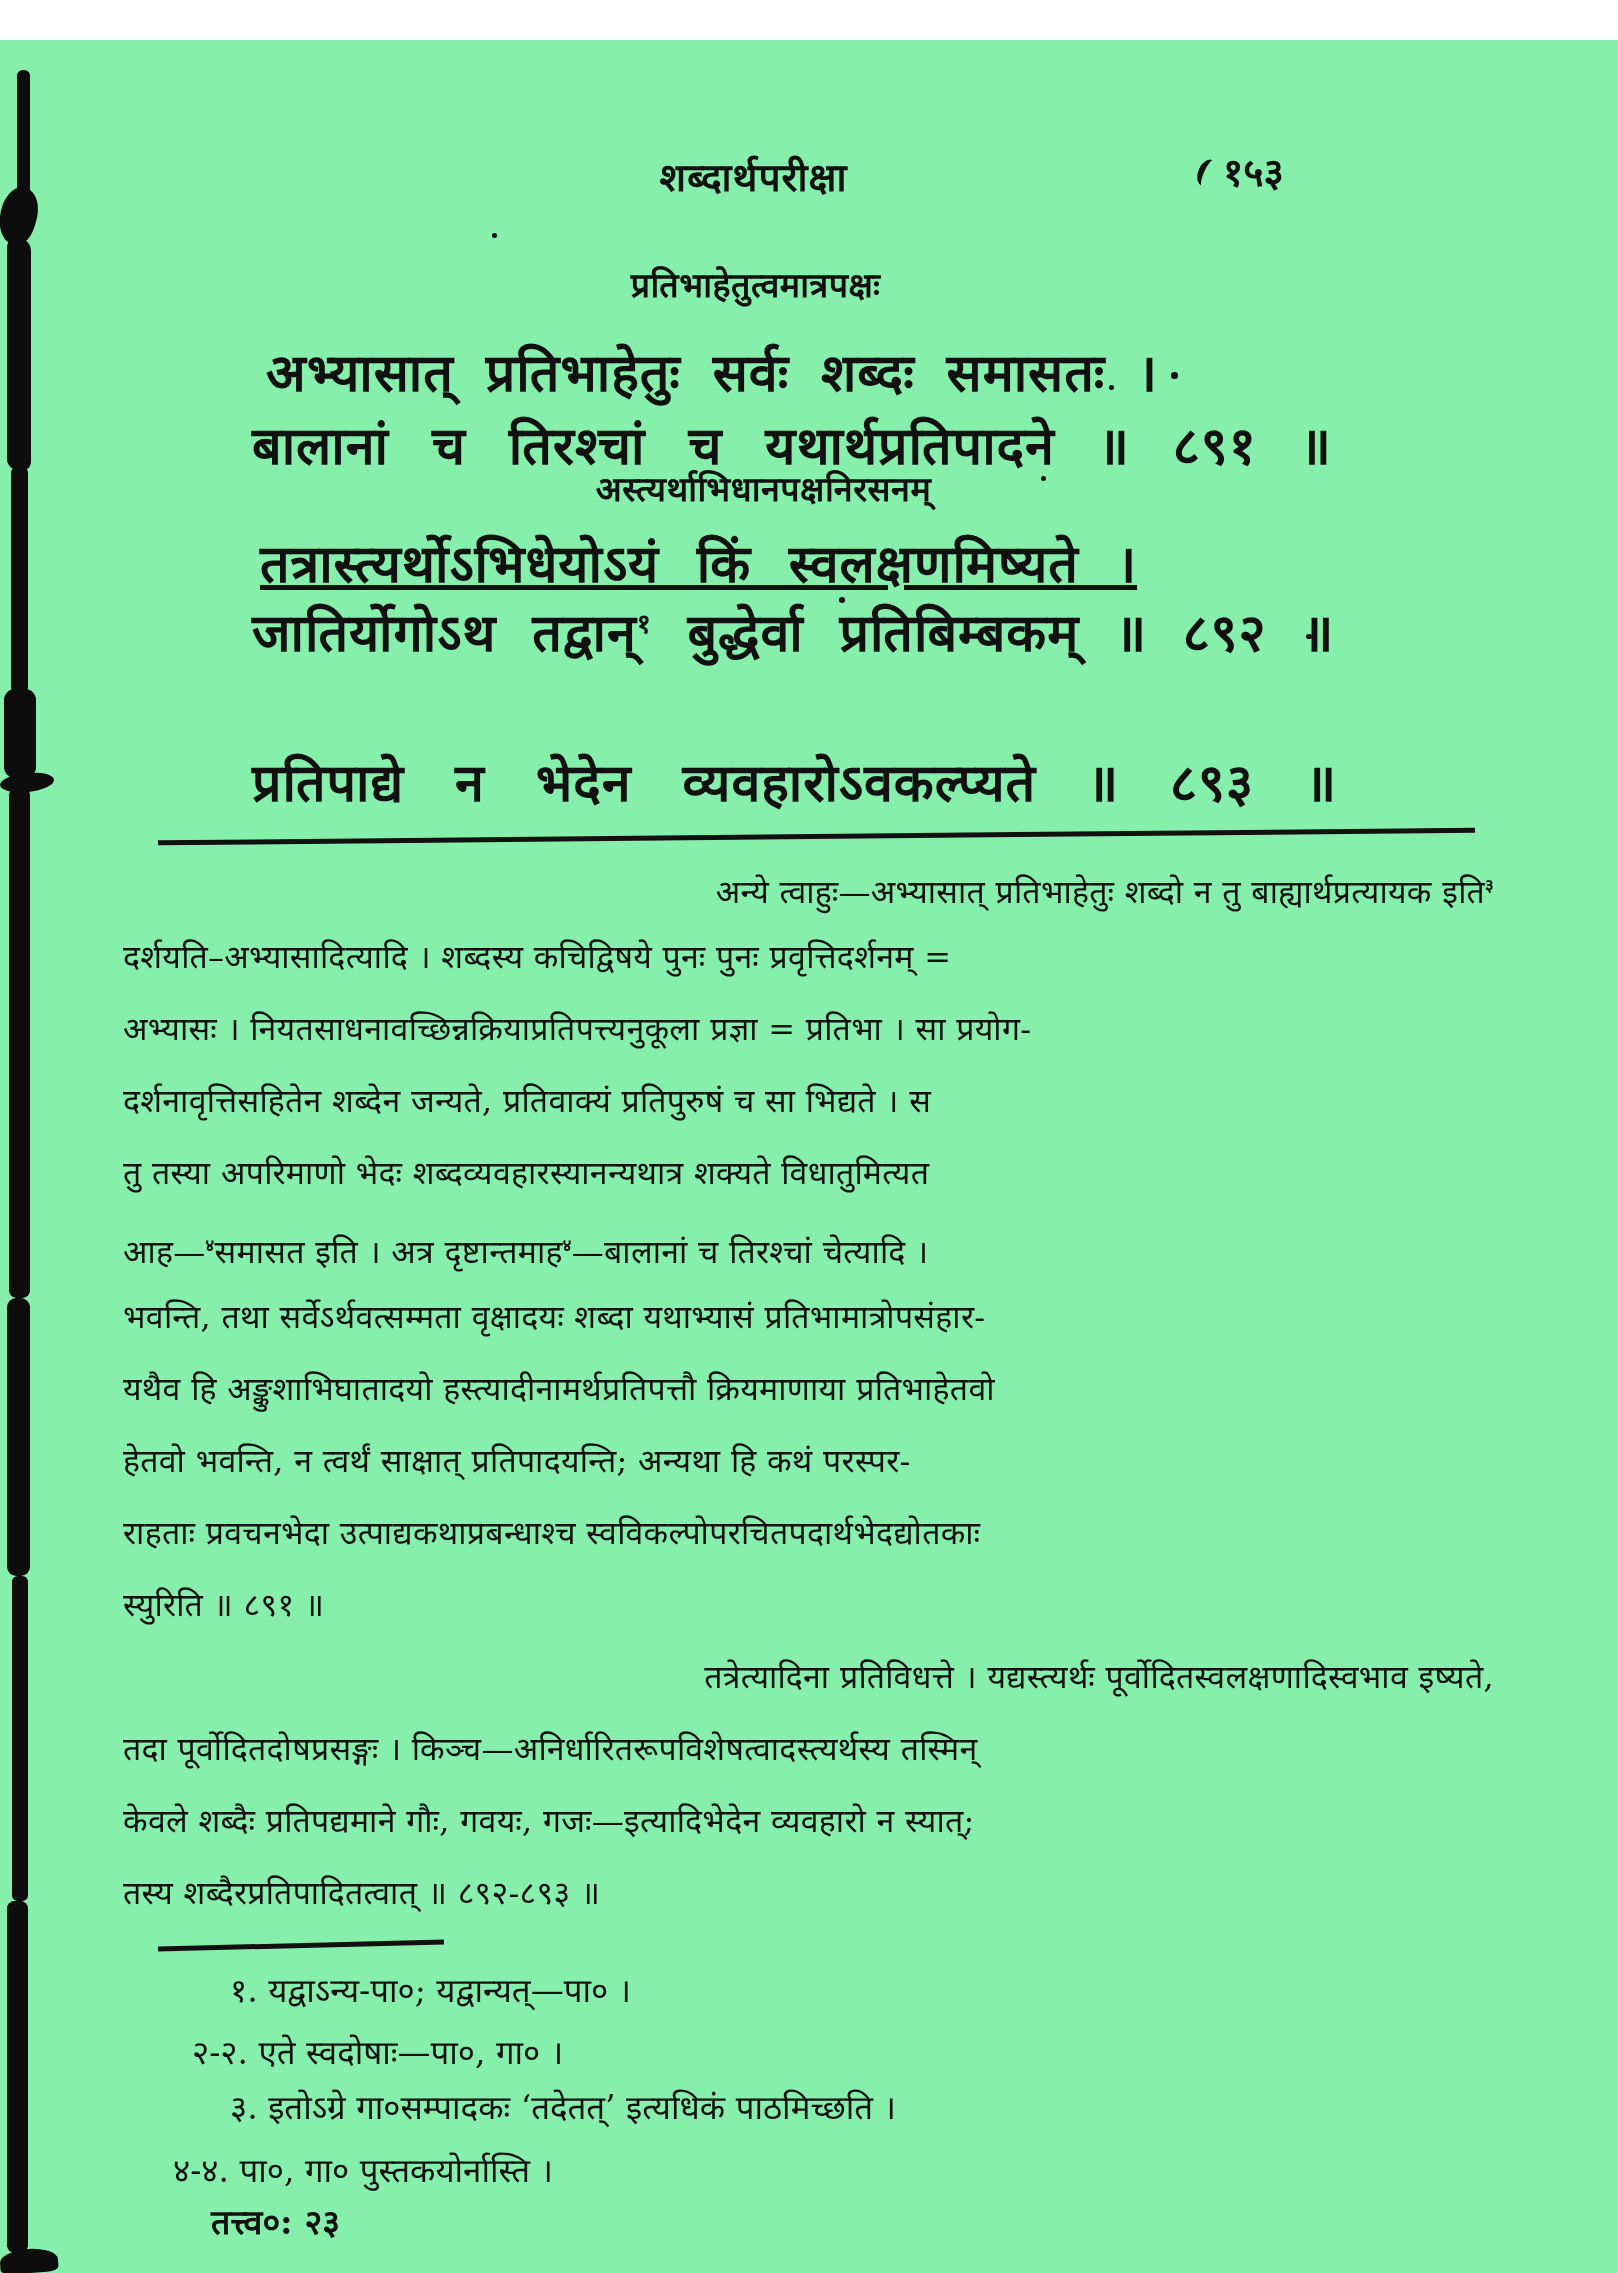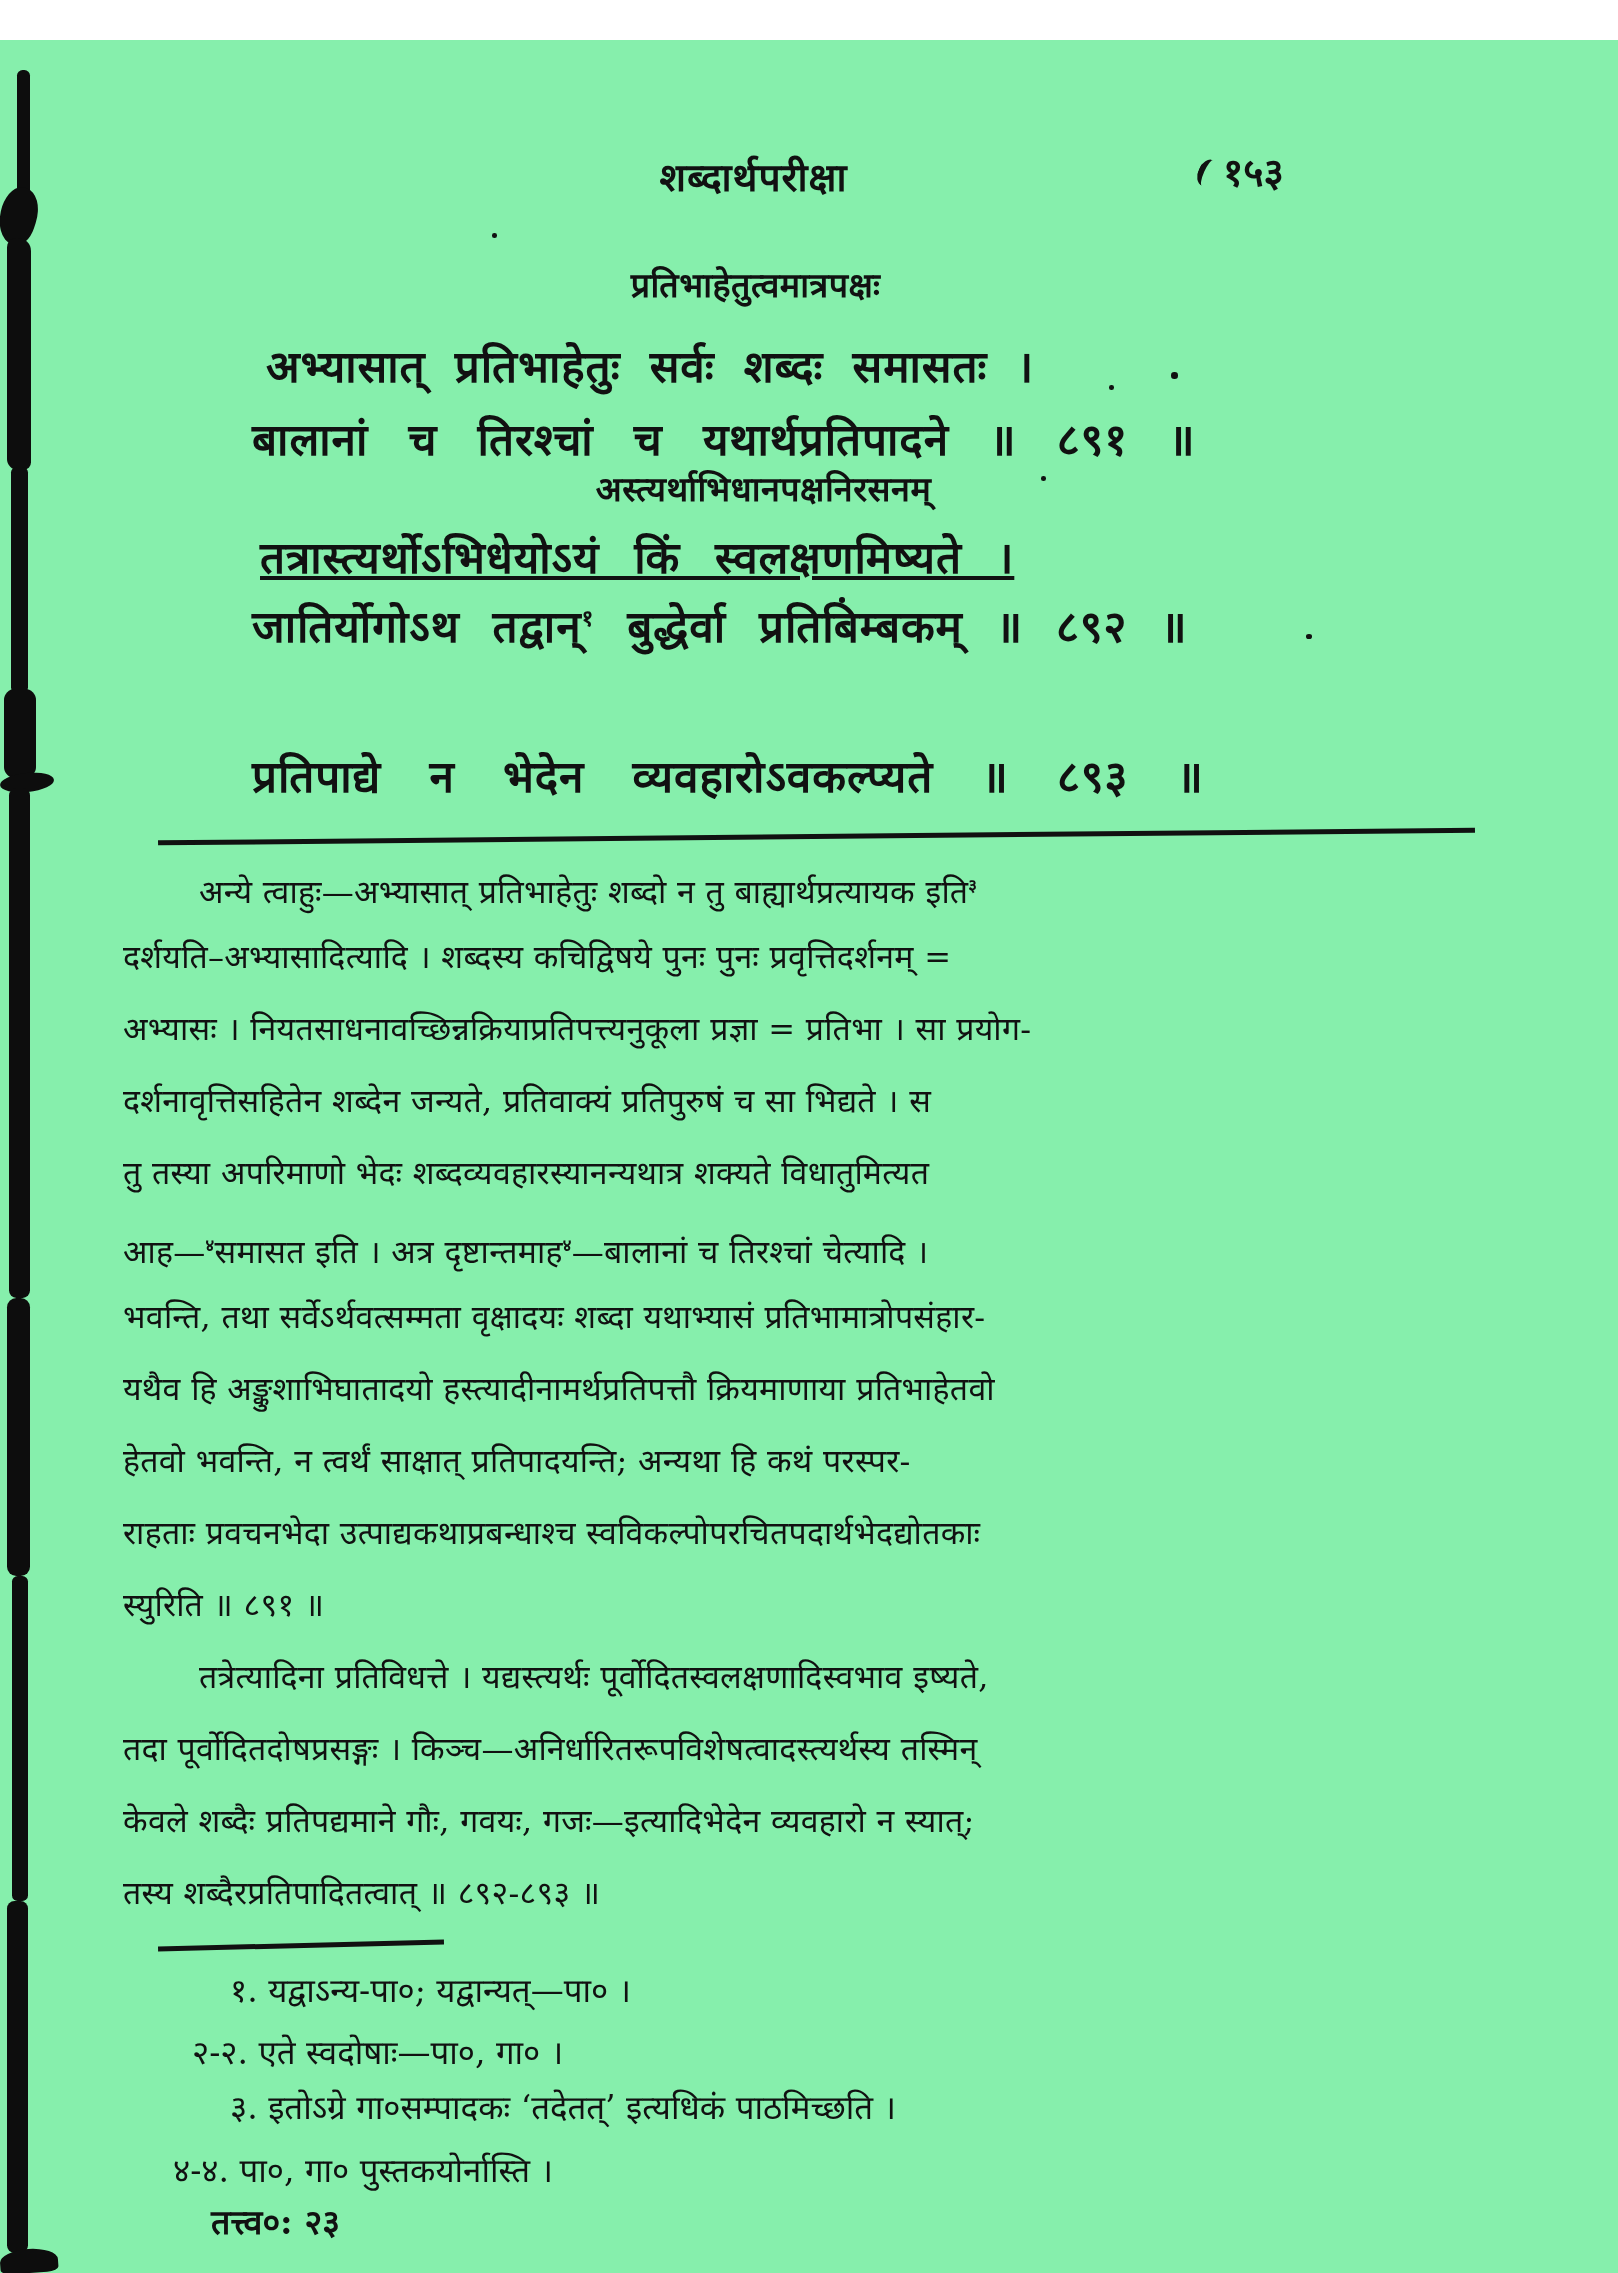--- a/index.html
+++ b/index.html
@@ -21,38 +21,38 @@
   .page-no{top:104px;left:1223px;font-size:39px;font-weight:700;}
   .page-no-smudge{top:119px;left:1198px;width:13px;height:28px;
     border-left:6.5px solid #111;border-radius:60% 10% 40% 60%;transform:rotate(24deg);}
 
   
   .sec-heading{left:0;width:100%;text-align:center;font-size:34px;font-weight:700;letter-spacing:0.5px;}
   .h1{top:221px;transform:translateX(-54px);}
   .h2{top:425px;transform:translateX(-46px);font-weight:800;}
 
   
-  .verse{font-size:44px;font-weight:700;white-space:nowrap;letter-spacing:0.9px;word-spacing:13px;}
+  .verse{font-size:52px;font-weight:700;white-space:nowrap;letter-spacing:0.9px;word-spacing:13px;}
   .v891a{top:295px;left:266px;}
   .v891b{top:368px;left:252px;word-spacing:24px;}
   .v892a{top:486px;left:260px;word-spacing:18.6px;text-decoration:underline;}
   .v892b{top:555px;left:252px;word-spacing:16.7px;}
   .v893a{top:636px;left:252px;word-spacing:15px;}
   .v893b{top:705px;left:252px;word-spacing:32px;}
   .verse sup,.comm sup{font-size:0.52em;vertical-align:super;font-weight:700;}
 
   
   .rule{background:#111;}
   .rule-long{top:794px;left:158px;width:1317px;height:4.6px;transform:rotate(-0.55deg);}
   .rule-foot{top:1903px;left:158px;width:286px;height:4.6px;transform:rotate(-1.4deg);}
 
   
   .comm{top:809px;left:123px;width:1371px;}
   .comm-line{font-size:32px;line-height:72px;height:72px;white-space:nowrap;letter-spacing:0.3px;}
-  .indent{padding-left:76px;}
+  .indent{padding-left:76px;text-align:right;}
 
   
   .footnote{font-size:33px;white-space:nowrap;}
   .f1{top:1927px;left:230px;}
   .f2{top:1989px;left:192px;}
   .f3{top:2044px;left:230px;}
   .f4{top:2107px;left:173px;}
 
   
   .sig{top:2158px;left:211px;font-size:34px;font-weight:800;white-space:nowrap;}

